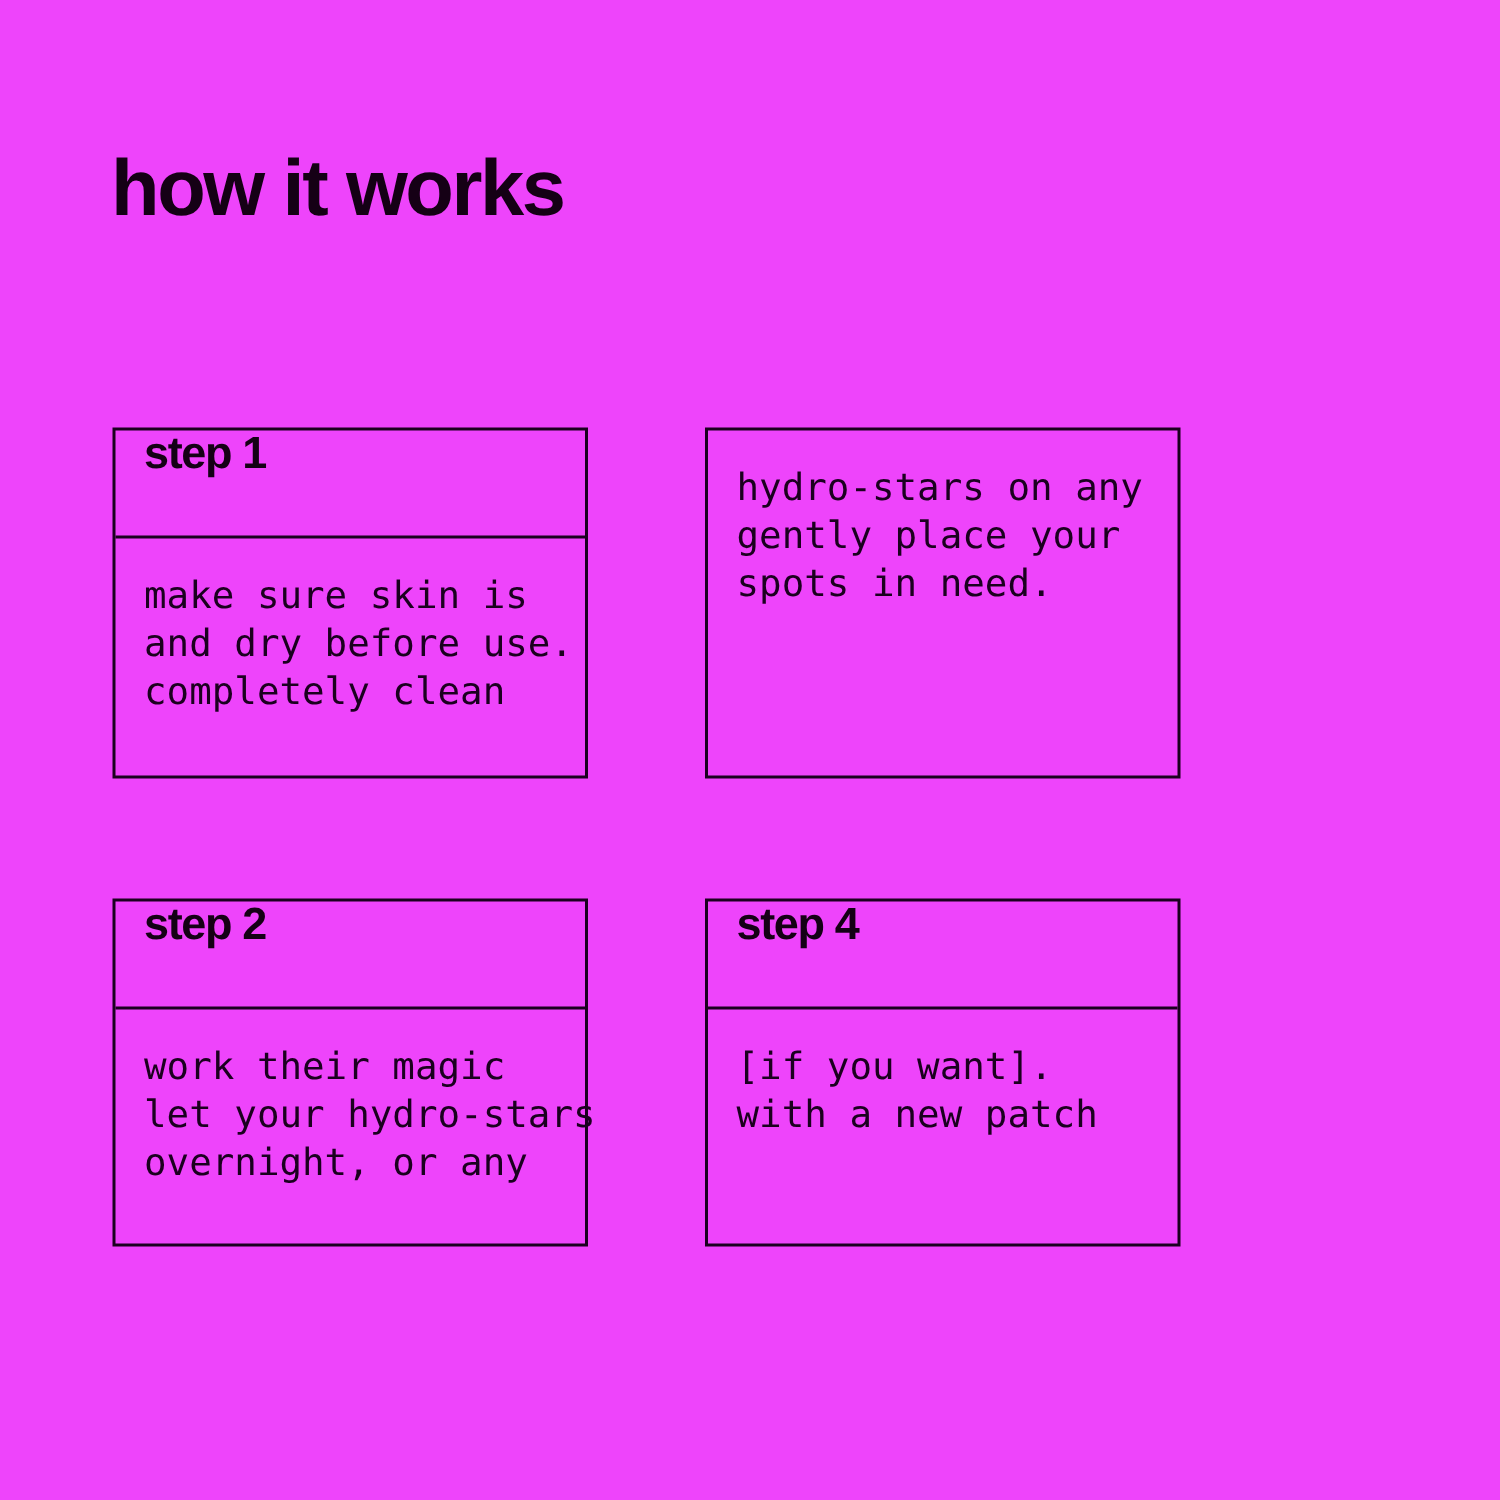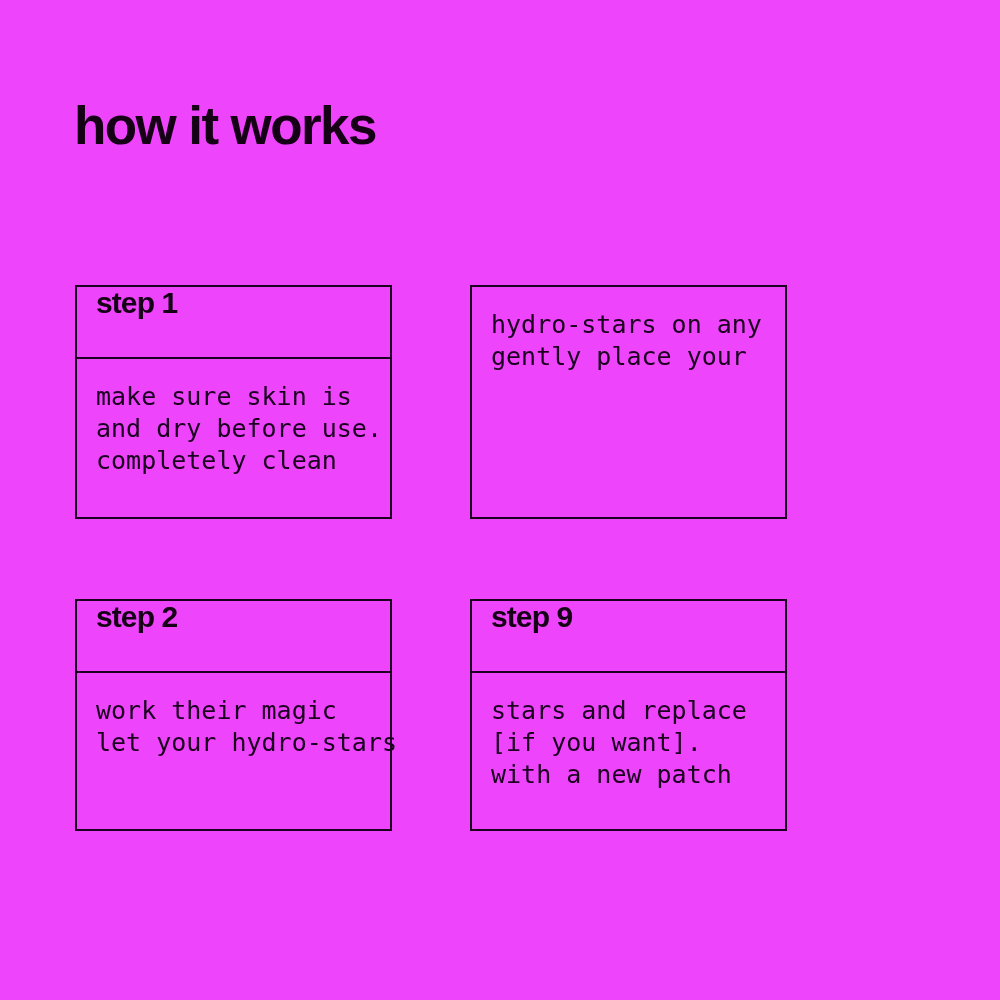--- a/index.html
+++ b/index.html
@@ -107,38 +107,39 @@
         <div class="card-body-line">make sure skin is</div>
         <div class="card-body-line">and dry before use.</div>
         <div class="card-body-line">completely clean</div>
       </div>
     </div>
 
     <div class="card">
       <div class="card-body">
         <div class="card-body-line">hydro-stars on any</div>
         <div class="card-body-line">gently place your</div>
+        <div class="card-body-line">spots in need.</div>
       </div>
     </div>
 
     <div class="card">
       <div class="card-header">
         <span class="card-header-title">step 2</span>
       </div>
       <div class="card-body">
         <div class="card-body-line">work their magic</div>
         <div class="card-body-line">let your hydro-stars</div>
+        <div class="card-body-line">overnight, or any</div>
       </div>
     </div>
 
     <div class="card">
       <div class="card-header">
-        <span class="card-header-title">step 9</span>
+        <span class="card-header-title">step 4</span>
       </div>
       <div class="card-body">
-        <div class="card-body-line">stars and replace</div>
         <div class="card-body-line">[if you want].</div>
         <div class="card-body-line">with a new patch</div>
       </div>
     </div>
 
   </div>
 </div>
 
 </body></html>

